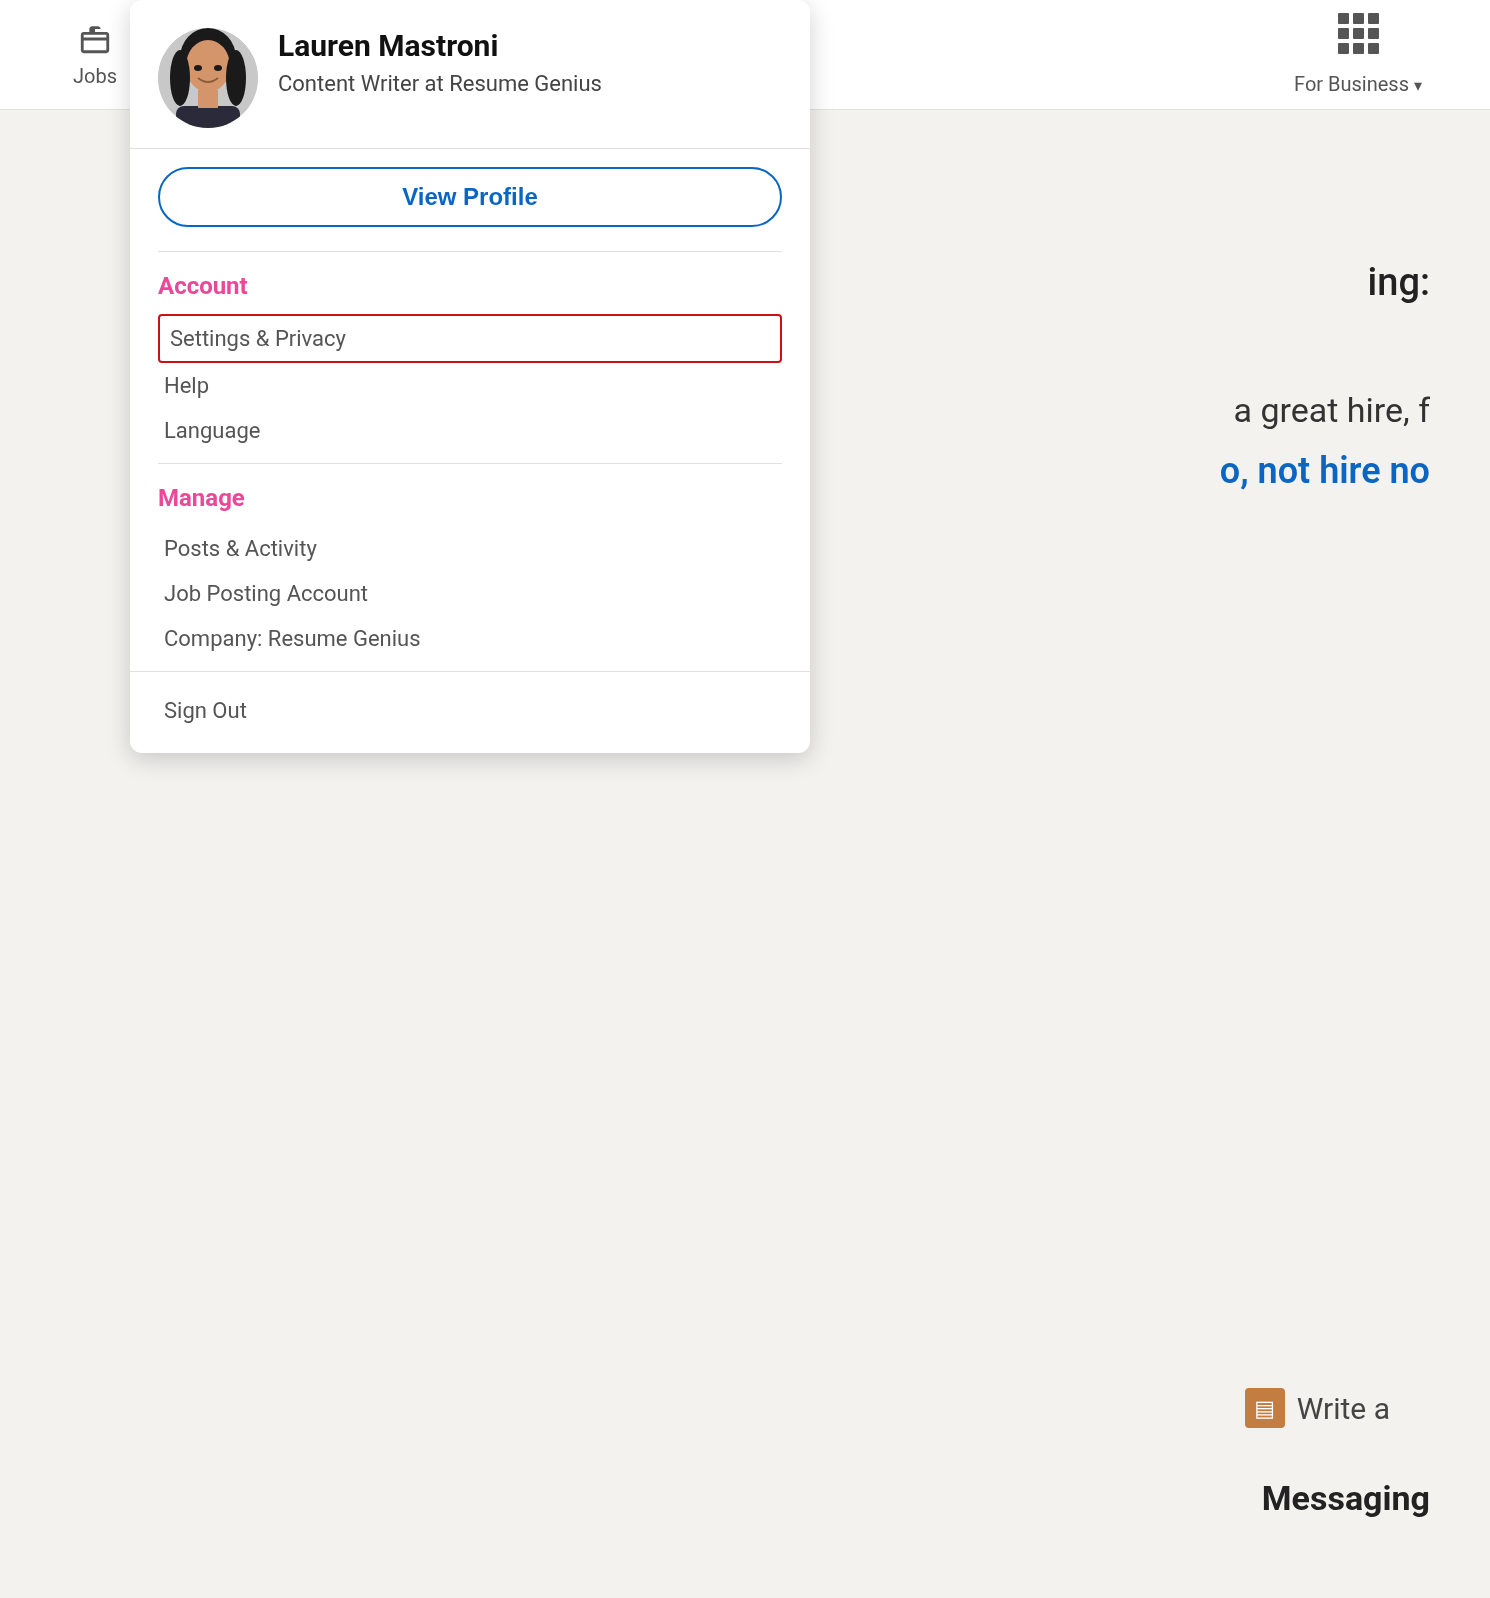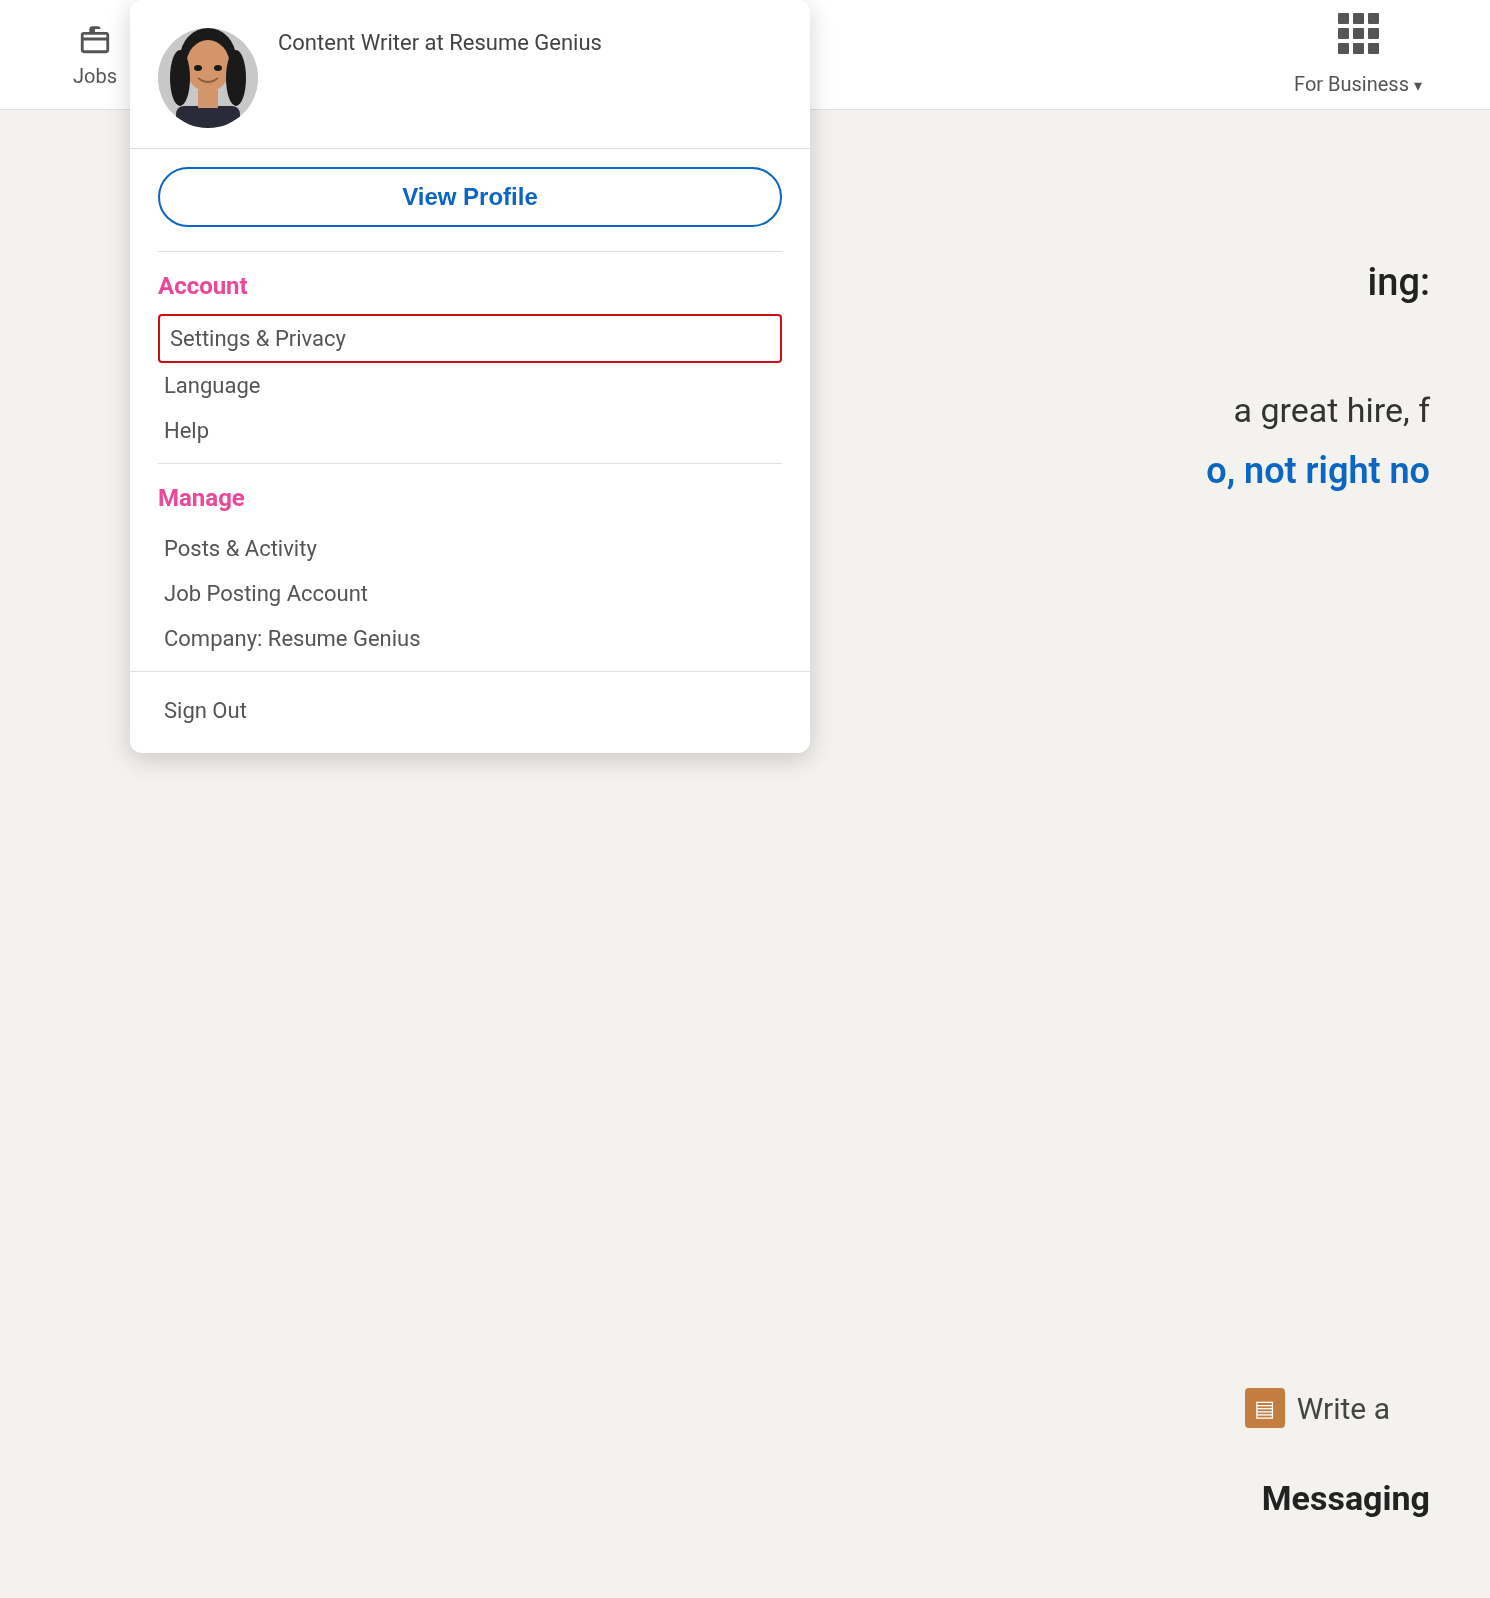--- a/index.html
+++ b/index.html
@@ -344,21 +344,21 @@
 
 <div class="page-content">
 
   <div class="bg-right-text">
     <span>ing:</span>
   </div>
   <div style="position:absolute; top:280px; right:60px; font-size:34px; color:#333;">
     <span>a great hire, f</span>
   </div>
   <div class="bg-blue-text">
-    <span>o, not right no</span>
+    <span>o, not hire no</span>
   </div>
   <div class="write-a-text">
     <div class="write-icon">▤</div>
     <span>Write a</span>
   </div>
   <div class="bg-messaging">
     <span>Messaging</span>
   </div>
 </div>
 
@@ -380,33 +380,34 @@
 
         <rect x="40" y="62" width="20" height="18" fill="#d4956a"></rect>
 
         <path d="M 40 50 Q 50 58 60 50" stroke="#8b5e3c" stroke-width="2" fill="none"></path>
 
         <ellipse cx="40" cy="40" rx="4" ry="3" fill="#1a1a1a"></ellipse>
         <ellipse cx="60" cy="40" rx="4" ry="3" fill="#1a1a1a"></ellipse>
       </svg>
     </div>
     <div class="profile-info">
+      <div class="profile-name">Lauren Mastroni</div>
       <div class="profile-title">Content Writer at Resume Genius</div>
     </div>
   </div>
 
   <button class="view-profile-btn">View Profile</button>
 
   <div class="divider"></div>
 
   <div class="dropdown-section">
     <div class="section-title">Account</div>
     <div class="menu-item highlighted">Settings &amp; Privacy</div>
+    <div class="menu-item">Help</div>
     <div class="menu-item">Language</div>
-    <div class="menu-item">Help</div>
   </div>
 
   <div class="divider"></div>
 
   <div class="dropdown-section">
     <div class="section-title">Manage</div>
     <div class="menu-item">Posts &amp; Activity</div>
     <div class="menu-item">Job Posting Account</div>
     <div class="menu-item">Company: Resume Genius</div>
   </div>

